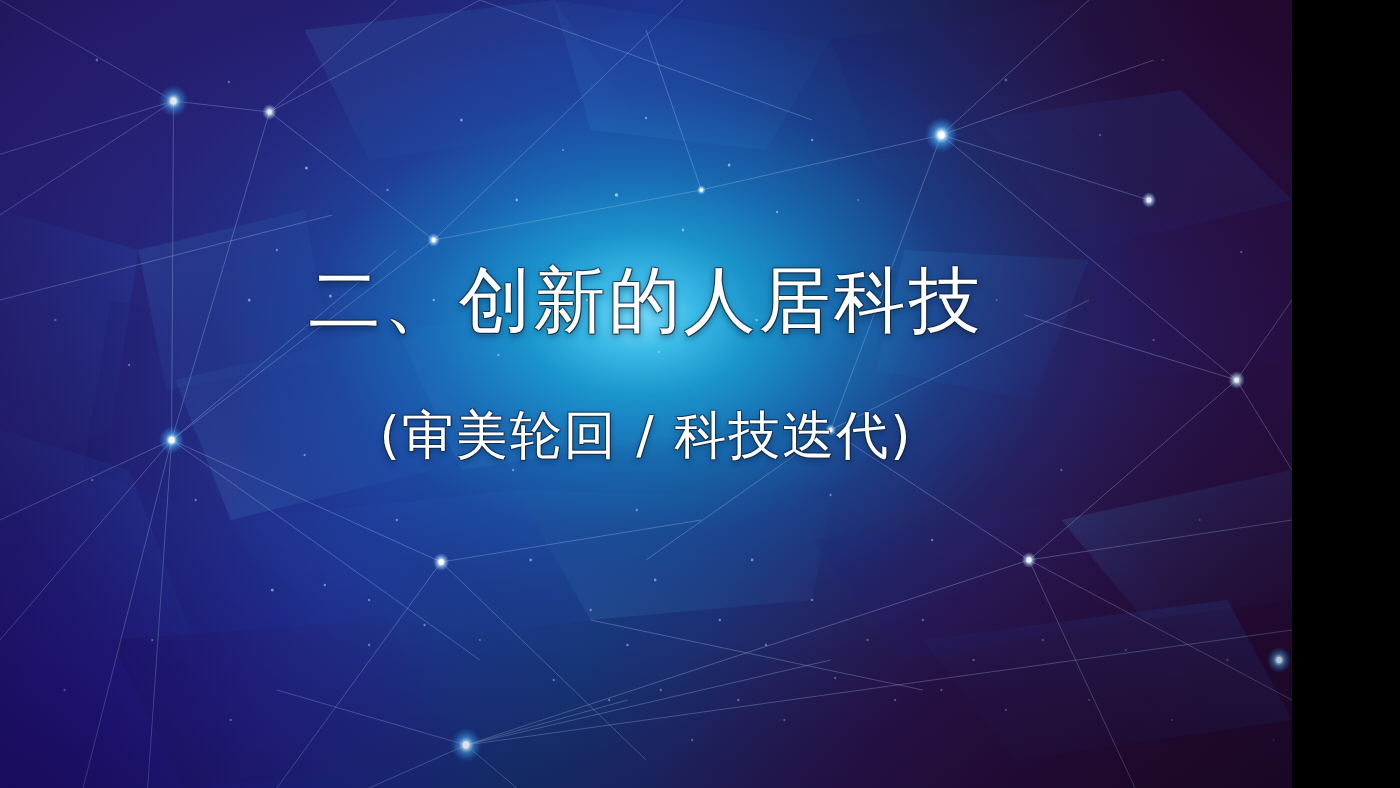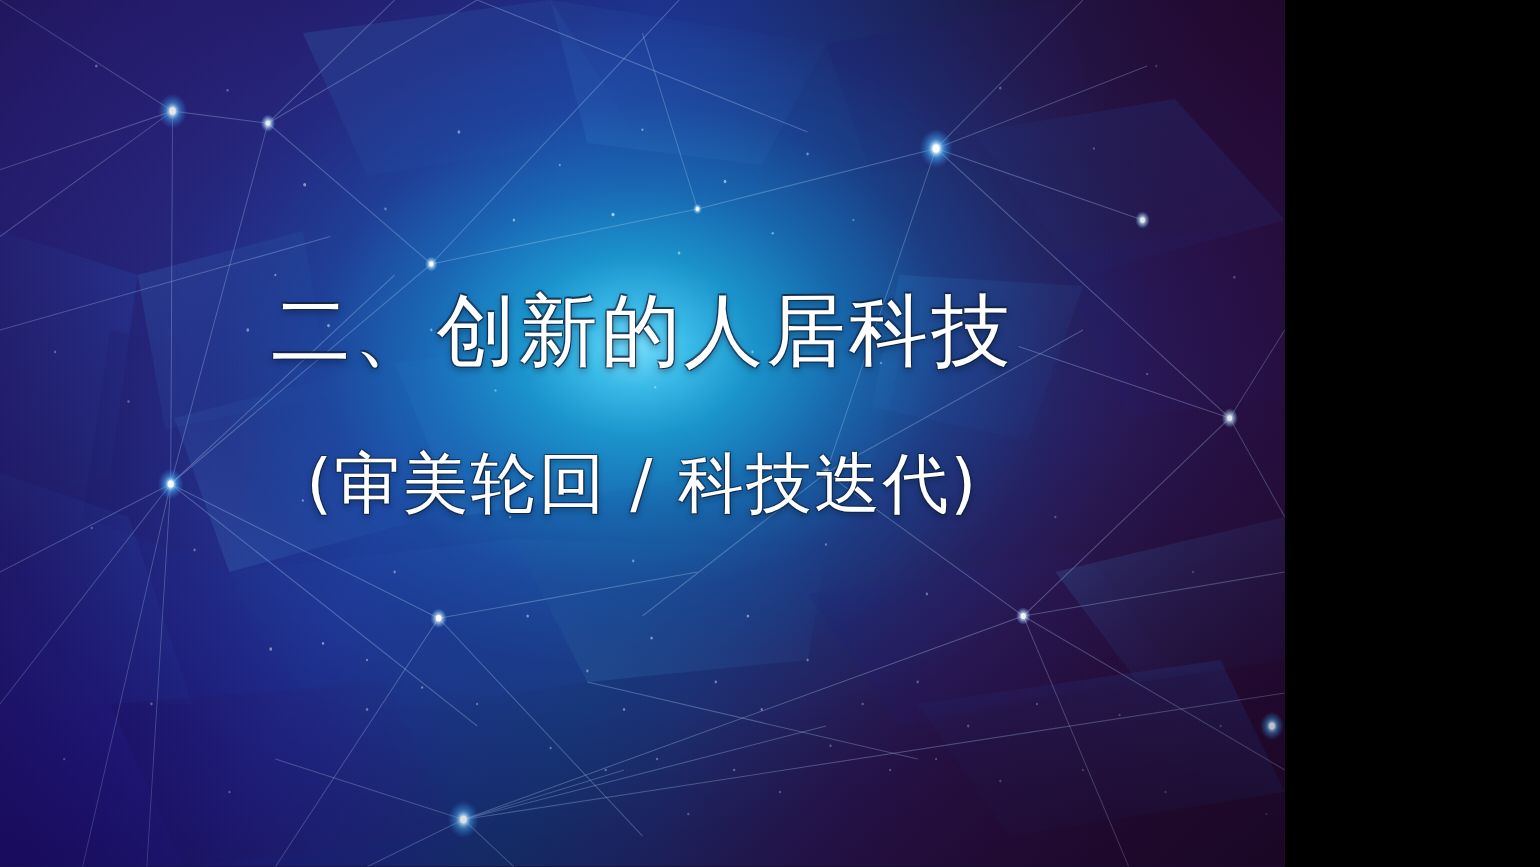--- a/index.html
+++ b/index.html
@@ -7,21 +7,21 @@
     margin: 0;
     padding: 0;
     background: #000;
   }
   body {
     font-family: "DejaVu Sans", "Liberation Sans", sans-serif;
   }
 
   .slide {
     position: relative;
-    width: 1168px;
+    width: 1292px;
     height: 788px;
     overflow: hidden;
     background: #1b1240;
   }
 
   
   .bg-base {
     position: absolute;
     inset: 0;
     
@@ -109,21 +109,21 @@
       -1px 1px 0 rgba(16,34,62,0.55),
       1px -1px 0 rgba(16,34,62,0.55),
       -1px -1px 0 rgba(16,34,62,0.55),
       0 3px 7px rgba(6,20,44,0.50);
   }
 
   .slide-subtitle {
     margin: 66px 0 0 0;
     font-family: "DejaVu Sans", "Liberation Sans", sans-serif;
     font-weight: 400;
-    font-size: 60px;
+    font-size: 52px;
     line-height: 1.15;
     letter-spacing: 2px;
     color: #ffffff;
     white-space: pre;
     text-shadow:
       0 0 1px rgba(20,40,70,0.95),
       1px 1px 0 rgba(16,34,62,0.70),
       -1px 1px 0 rgba(16,34,62,0.50),
       1px -1px 0 rgba(16,34,62,0.50),
       -1px -1px 0 rgba(16,34,62,0.50),

